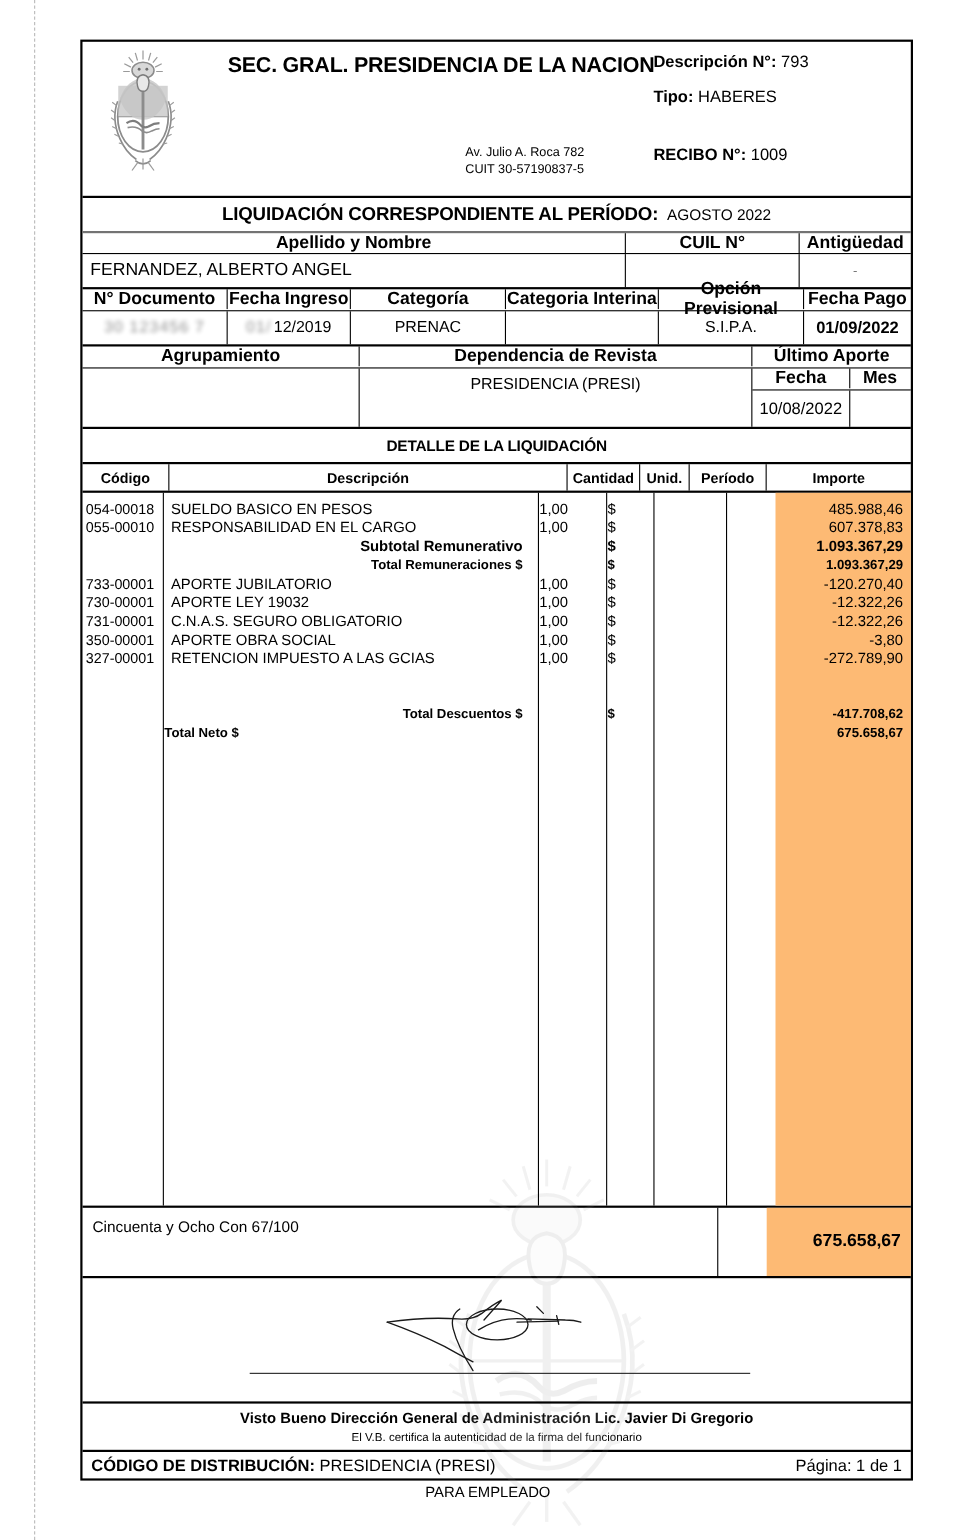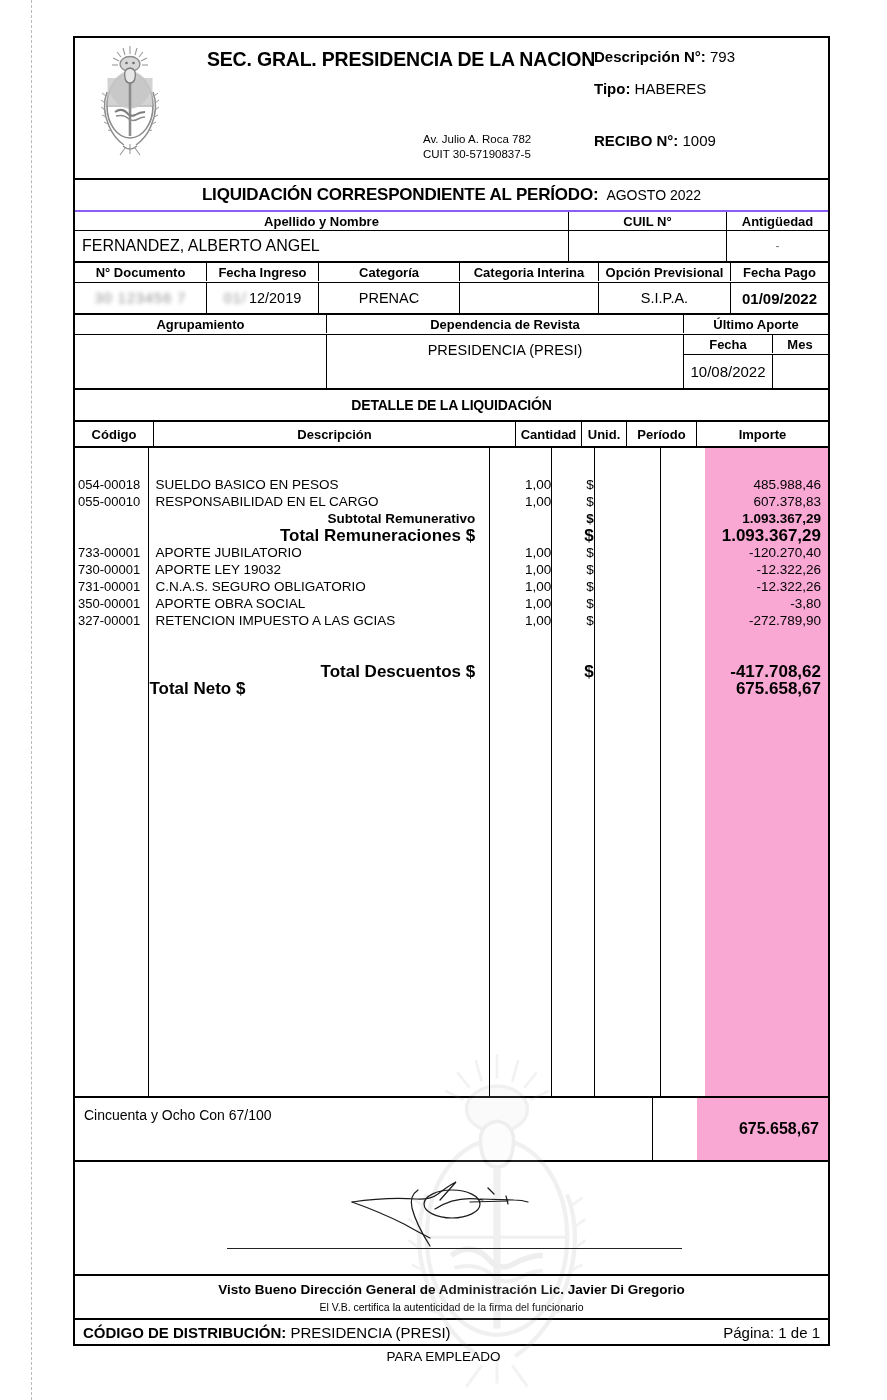--- a/index.html
+++ b/index.html
@@ -33,32 +33,32 @@
   .addr{position:absolute;left:238px;top:94px;font-size:11.5px;line-height:1.32;}
   .hdr-right{width:248px;position:relative;}
   .liq-line{position:absolute;left:14px;top:10px;font-size:15px;white-space:nowrap;}
   .tipo-line{position:absolute;left:14px;top:42px;font-size:15px;white-space:nowrap;}
   .recibo-line{position:absolute;left:14px;top:94px;font-size:15px;white-space:nowrap;}
   .lbl-b{font-weight:bold;}
   .val-n{font-weight:normal;}
 
   
   .periodo{
-    height:30px;border-bottom:2px solid #8b5cf6;display:flex;align-items:center;
+    height:30px;border-bottom:2px solid #737373;display:flex;align-items:center;
     justify-content:center;gap:8px;
   }
   .periodo-label{font-size:17px;font-weight:bold;letter-spacing:-0.2px;}
   .periodo-value{font-size:14px;}
 
   
   .row{display:flex;}
   .cell{box-sizing:border-box;border-right:1px solid #000;position:relative;}
   .cell:last-child{border-right:none;}
   .th{
-    font-size:13px;font-weight:bold;text-align:center;
+    font-size:16px;font-weight:bold;text-align:center;
     display:flex;align-items:center;justify-content:center;height:18px;
   }
   .td{font-size:14.5px;display:flex;align-items:center;height:100%;}
 
   .r-head1{height:18px;border-bottom:1px solid #000;}
   .r-name{height:30px;border-bottom:2px solid #000;}
   .r-head2{height:19px;border-bottom:1px solid #000;}
   .r-data2{height:30px;border-bottom:2px solid #000;}
   .r-head3{height:19px;border-bottom:1px solid #000;}
   .r-data3{height:53px;border-bottom:2px solid #000;}
@@ -78,30 +78,30 @@
   .dt-head .cell{display:flex;align-items:center;justify-content:center;font-size:13px;font-weight:bold;}
   .dt-body{display:flex;height:648px;position:relative;}
   .col-cod{width:79px;}
   .col-desc{width:362px;}
   .col-cant{width:66px;}
   .col-unid{width:45px;}
   .col-per{width:70px;}
   .col-imp{width:131px;}
   .dt-body .cell{box-sizing:border-box;border-right:1px solid #000;}
   .dt-body .cell:last-child{border-right:none;}
-  .shade{background:#f9a8d4;margin-left:44px;}
-
-  .lines{padding-top:28px;}
+  .shade{background:#fdba74;margin-left:44px;}
+
+  .lines{padding-top:6px;}
   .ln{height:17px;line-height:17px;font-size:13.5px;white-space:nowrap;}
   .ln.b{font-weight:bold;}
   .ln-cod{padding-left:3px;font-size:13px;}
   .ln-desc{padding-left:6px;}
   .ln-r{text-align:right;padding-right:7px;}
-  .ln-c{text-align:right;}
-  .ln-big{font-size:17px;}
+  .ln-c{text-align:left;}
+  .ln-big{font-size:12px;}
 
   
   .neto{display:flex;height:62px;border-top:2px solid #000;border-bottom:2px solid #000;}
   .neto-txt{flex:1;border-right:1px solid #000;box-sizing:border-box;padding:8px 0 0 9px;font-size:14px;line-height:1.38;}
   .neto-amt{width:131px;display:flex;align-items:center;justify-content:flex-end;
     padding-right:9px;box-sizing:border-box;font-size:16px;font-weight:bold;}
 
   
   .sig{height:112px;position:relative;border-bottom:2px solid #000;}
   .sig-svg{position:absolute;left:255px;top:4px;}

